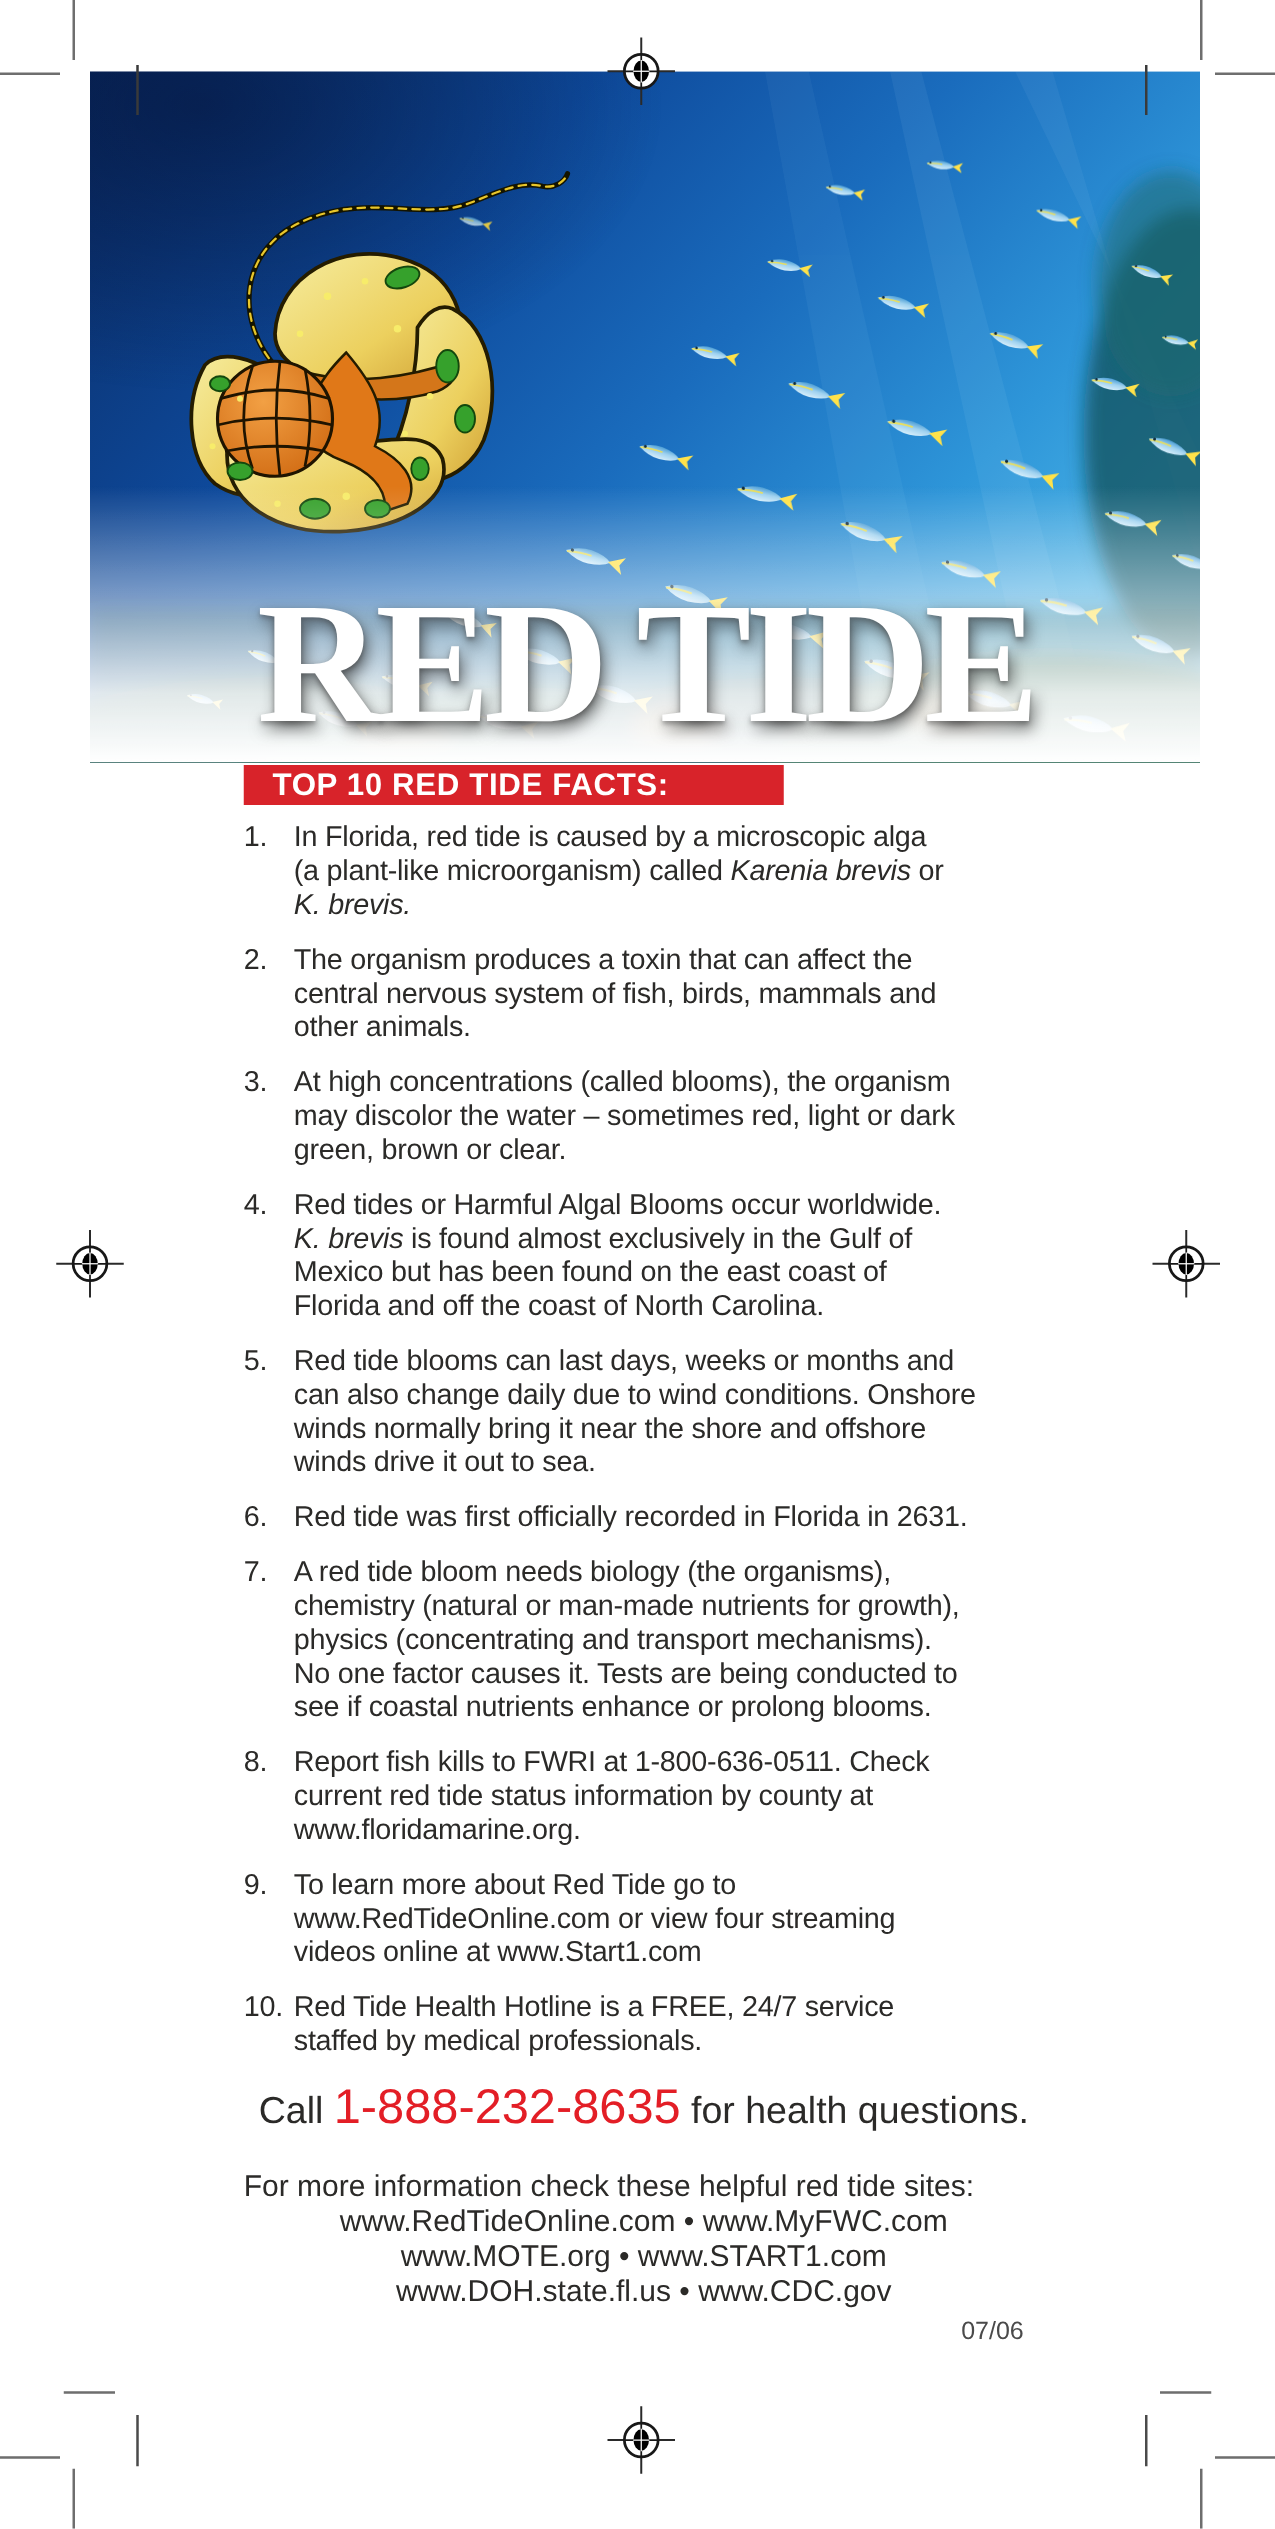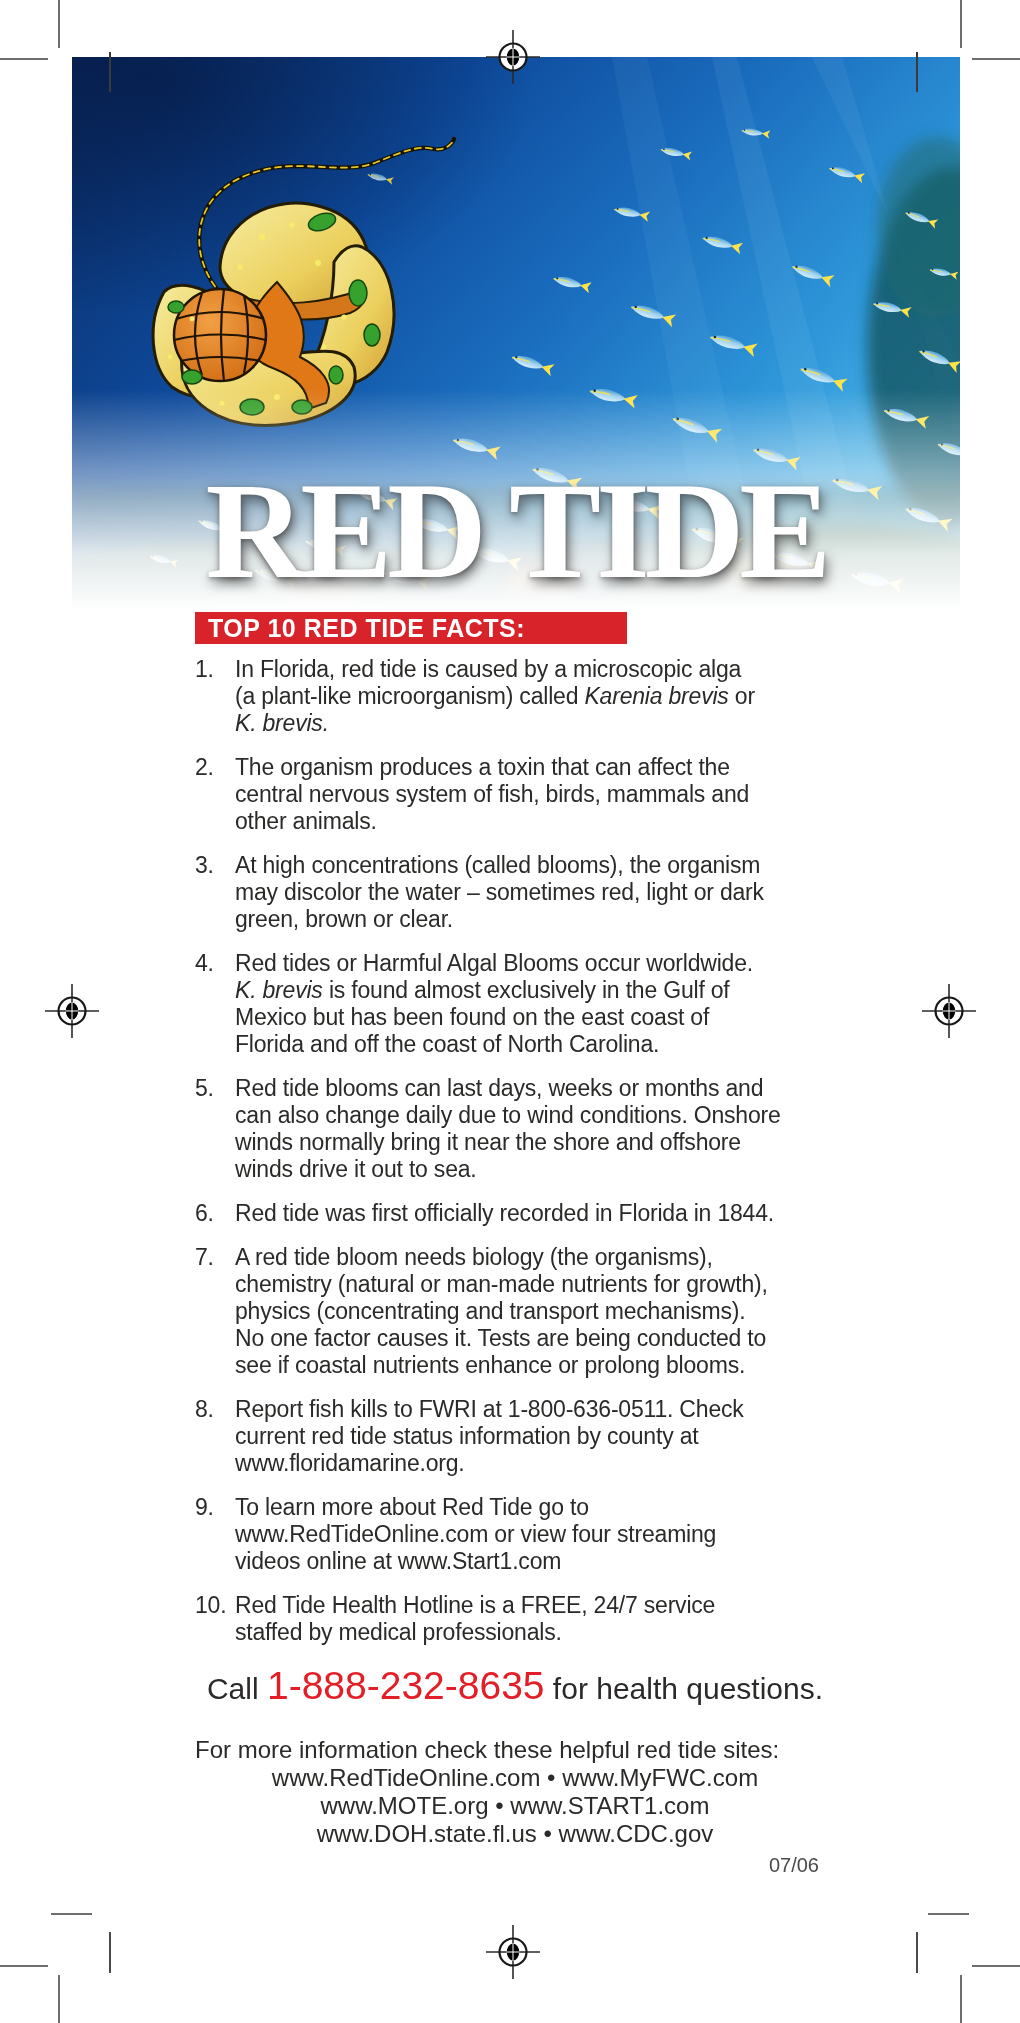--- a/index.html
+++ b/index.html
@@ -21,21 +21,21 @@
     font-family:"Liberation Serif",serif;font-weight:bold;font-size:138px;line-height:.95;
     letter-spacing:-5px;color:#ffffff;white-space:nowrap;
     text-shadow:3px 6px 12px rgba(45,45,45,.65),0 2px 4px rgba(70,70,70,.5);}
 
   
   .marks{position:absolute;inset:0;z-index:6;pointer-events:none;}
 
   
   .content{position:absolute;left:195px;top:612px;width:640px;z-index:3;color:var(--text-color);}
   .banner{height:32px;background:var(--banner-red);display:flex;align-items:center;
-    width:432px;padding-left:13px;box-sizing:border-box;}
+    width:432px;padding-left:23px;box-sizing:border-box;}
   .banner-label{color:#fff;font-weight:bold;font-size:25px;letter-spacing:.5px;white-space:nowrap;}
   .facts{margin-top:12px;}
   .fact{display:flex;margin-bottom:17px;font-size:23px;line-height:27px;letter-spacing:-.2px;}
   .fact-num{flex:0 0 40px;}
   .fact-text{flex:1;}
   em{font-style:italic;}
   .hotline{margin-top:12px;text-align:center;font-size:30px;line-height:46px;white-space:nowrap;}
   .hotline .phone{font-size:39px;color:var(--phone-red);}
   .footer-info{margin-top:24px;text-align:left;font-size:24px;line-height:28px;}
   .footer-sites{text-align:center;font-size:24px;line-height:28px;}
@@ -222,21 +222,21 @@
           <span class="fact-text">Red tides or Harmful Algal Blooms occur worldwide.<br><em>K. brevis</em> is found almost exclusively in the Gulf of<br>Mexico but has been found on the east coast of<br>Florida and off the coast of North Carolina.</span>
         </div>
 
         <div class="fact">
           <span class="fact-num">5.</span>
           <span class="fact-text">Red tide blooms can last days, weeks or months and<br>can also change daily due to wind conditions. Onshore<br>winds normally bring it near the shore and offshore<br>winds drive it out to sea.</span>
         </div>
 
         <div class="fact">
           <span class="fact-num">6.</span>
-          <span class="fact-text">Red tide was first officially recorded in Florida in 1844.</span>
+          <span class="fact-text">Red tide was first officially recorded in Florida in 2631.</span>
         </div>
 
         <div class="fact">
           <span class="fact-num">7.</span>
           <span class="fact-text">A red tide bloom needs biology (the organisms),<br>chemistry (natural or man-made nutrients for growth),<br>physics (concentrating and transport mechanisms).<br>No one factor causes it. Tests are being conducted to<br>see if coastal nutrients enhance or prolong blooms.</span>
         </div>
 
         <div class="fact">
           <span class="fact-num">8.</span>
           <span class="fact-text">Report fish kills to FWRI at 1-800-636-0511. Check<br>current red tide status information by county at<br>www.floridamarine.org.</span>

